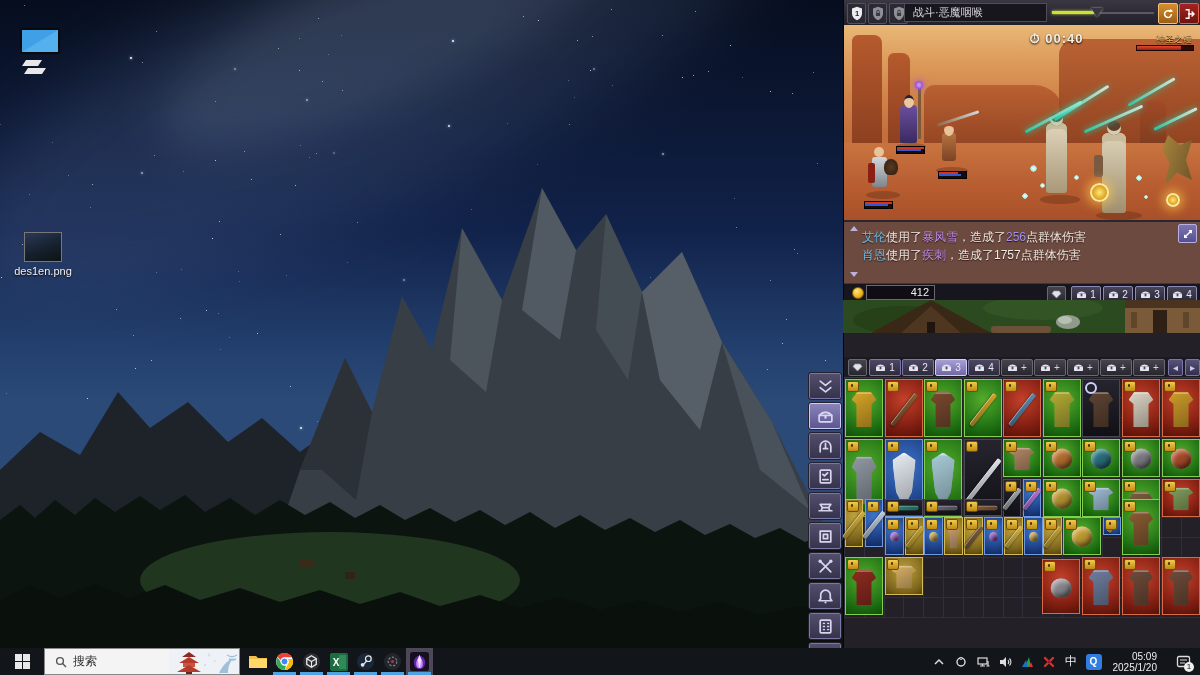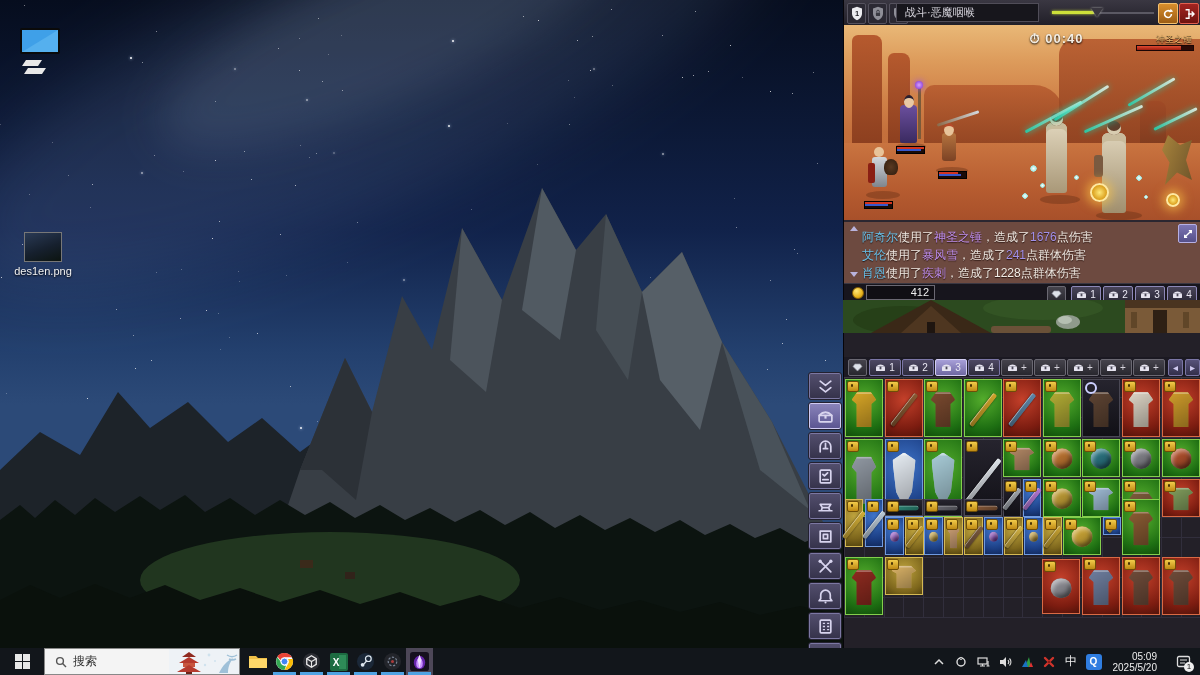--- a/index.html
+++ b/index.html
@@ -460,21 +460,21 @@
 
       <div class="hdr-btn" style="left:45px;"></div>
       <div class="hdr-btn" style="left:45px; width:0;border:none;background:none"></div>
       <div class="hdr-btn" style="left:45px;top:3px">
         <svg viewBox="0 0 14 18" width="12" height="15">
             <path d="M7 1l6 2v6c0 4-3 7-6 8-3-1-6-4-6-8V3z" fill="#8f8f98"></path>
             <rect x="4.5" y="8" width="5" height="4" rx="1" fill="#3a3a42"></rect>
             <path d="M5.5 8V6.5a1.5 1.5 0 0 1 3 0V8" fill="none" stroke="#3a3a42" stroke-width="1.2"></path>
           </svg>
       </div>
-      <div class="abs title-box" style="left:52px;width:133px">战斗·恶魔咽喉</div>
+      <div class="abs title-box" style="left:60px;width:133px">战斗·恶魔咽喉</div>
       <div class="abs slider-track"></div>
       <div class="abs slider-fill"></div>
       <div class="abs slider-handle"></div>
       <div class="abs btn-refresh">
         <svg viewBox="0 0 14 14" width="12" height="12">
             <path d="M11 7a4 4 0 1 1-1.2-2.8" fill="none" stroke="#fff" stroke-width="1.8"></path>
             <polygon points="10,1 13,4 9,5" fill="#fff"></polygon>
           </svg>
       </div>
       <div class="abs btn-exit">
@@ -545,23 +545,22 @@
       <div class="spark" style="left:196px;top:158px;width:5px;height:5px"></div>
       <div class="spark" style="left:178px;top:168px;width:6px;height:6px"></div>
       <div class="spark" style="left:230px;top:150px;width:5px;height:5px"></div>
       <div class="spark" style="left:292px;top:150px;width:6px;height:6px"></div>
       <div class="spark" style="left:300px;top:170px;width:4px;height:4px"></div>
       <div class="coinglow" style="left:246px;top:158px"></div>
       <div class="coinglow" style="left:322px;top:168px;width:10px;height:10px"></div>
     </div>
 
     <div class="abs log" id="log">
-        <div class="log-line"><span class="seg-name">阿奇尔</span><span class="seg-plain">使用了</span><span class="seg-skill">神圣之锤</span><span class="seg-plain">，造成了</span><span class="seg-value">1676</span><span class="seg-plain">点伤害</span></div>
-        <div class="log-line"><span class="seg-name">艾伦</span><span class="seg-plain">使用了</span><span class="seg-skill">暴风雪</span><span class="seg-plain">，造成了</span><span class="seg-value">241</span><span class="seg-plain">点群体伤害</span></div>
-        <div class="log-line"><span class="seg-name">肖恩</span><span class="seg-plain">使用了</span><span class="seg-skill">疾刺</span><span class="seg-plain">，造成了</span><span class="seg-plainvalue">1228</span><span class="seg-plain">点群体伤害</span></div>
+        <div class="log-line"><span class="seg-name">艾伦</span><span class="seg-plain">使用了</span><span class="seg-skill">暴风雪</span><span class="seg-plain">，造成了</span><span class="seg-value">256</span><span class="seg-plain">点群体伤害</span></div>
+        <div class="log-line"><span class="seg-name">肖恩</span><span class="seg-plain">使用了</span><span class="seg-skill">疾刺</span><span class="seg-plain">，造成了</span><span class="seg-plainvalue">1757</span><span class="seg-plain">点群体伤害</span></div>
       </div>
     <div class="abs log-arrow" style="top:226px;border-bottom:5px solid #b9b3dc"></div>
     <div class="abs log-arrow" style="top:272px;border-top:5px solid #b9b3dc"></div>
     <div class="abs log-expand">
       <svg viewBox="0 0 12 12" width="10" height="10">
           <path d="M2 10L10 2M7 2h3v3M5 10H2V7" fill="none" stroke="#fff" stroke-width="1.6"></path>
         </svg>
     </div>
 
     <div class="abs coinrow">
@@ -1026,21 +1025,21 @@
       <span class="t">
           <svg width="12" height="12" viewBox="0 0 12 12">
             <path d="M6 6L2 2M6 6l4-4M6 6L2 10M6 6l4 4" stroke="#d0342c" stroke-width="2.4" stroke-linecap="round"></path>
             <circle cx="6" cy="6" r="1.4" fill="#8f1d16"></circle>
           </svg>
         </span>
       <span class="t" style="font-size:12px;color:#eee">中</span>
       <span class="t" style="width:16px;height:16px;border-radius:3px;background:#2f7de0;color:#fff;font-size:10px;font-weight:bold;">Q</span>
       <div class="clock">
         <div>05:09</div>
-        <div>2025/5/20</div>
+        <div>2025/1/20</div>
       </div>
       <div class="notif">
         <svg width="15" height="14" viewBox="0 0 15 14">
             <rect x="1.5" y="1.5" width="12" height="10" rx="1.5" fill="none" stroke="#ddd" stroke-width="1.3"></rect>
             <path d="M4 5h7M4 8h5" stroke="#ddd" stroke-width="1.1"></path>
           </svg>
         <span class="badge">1</span>
       </div>
     </div>
   </div>

